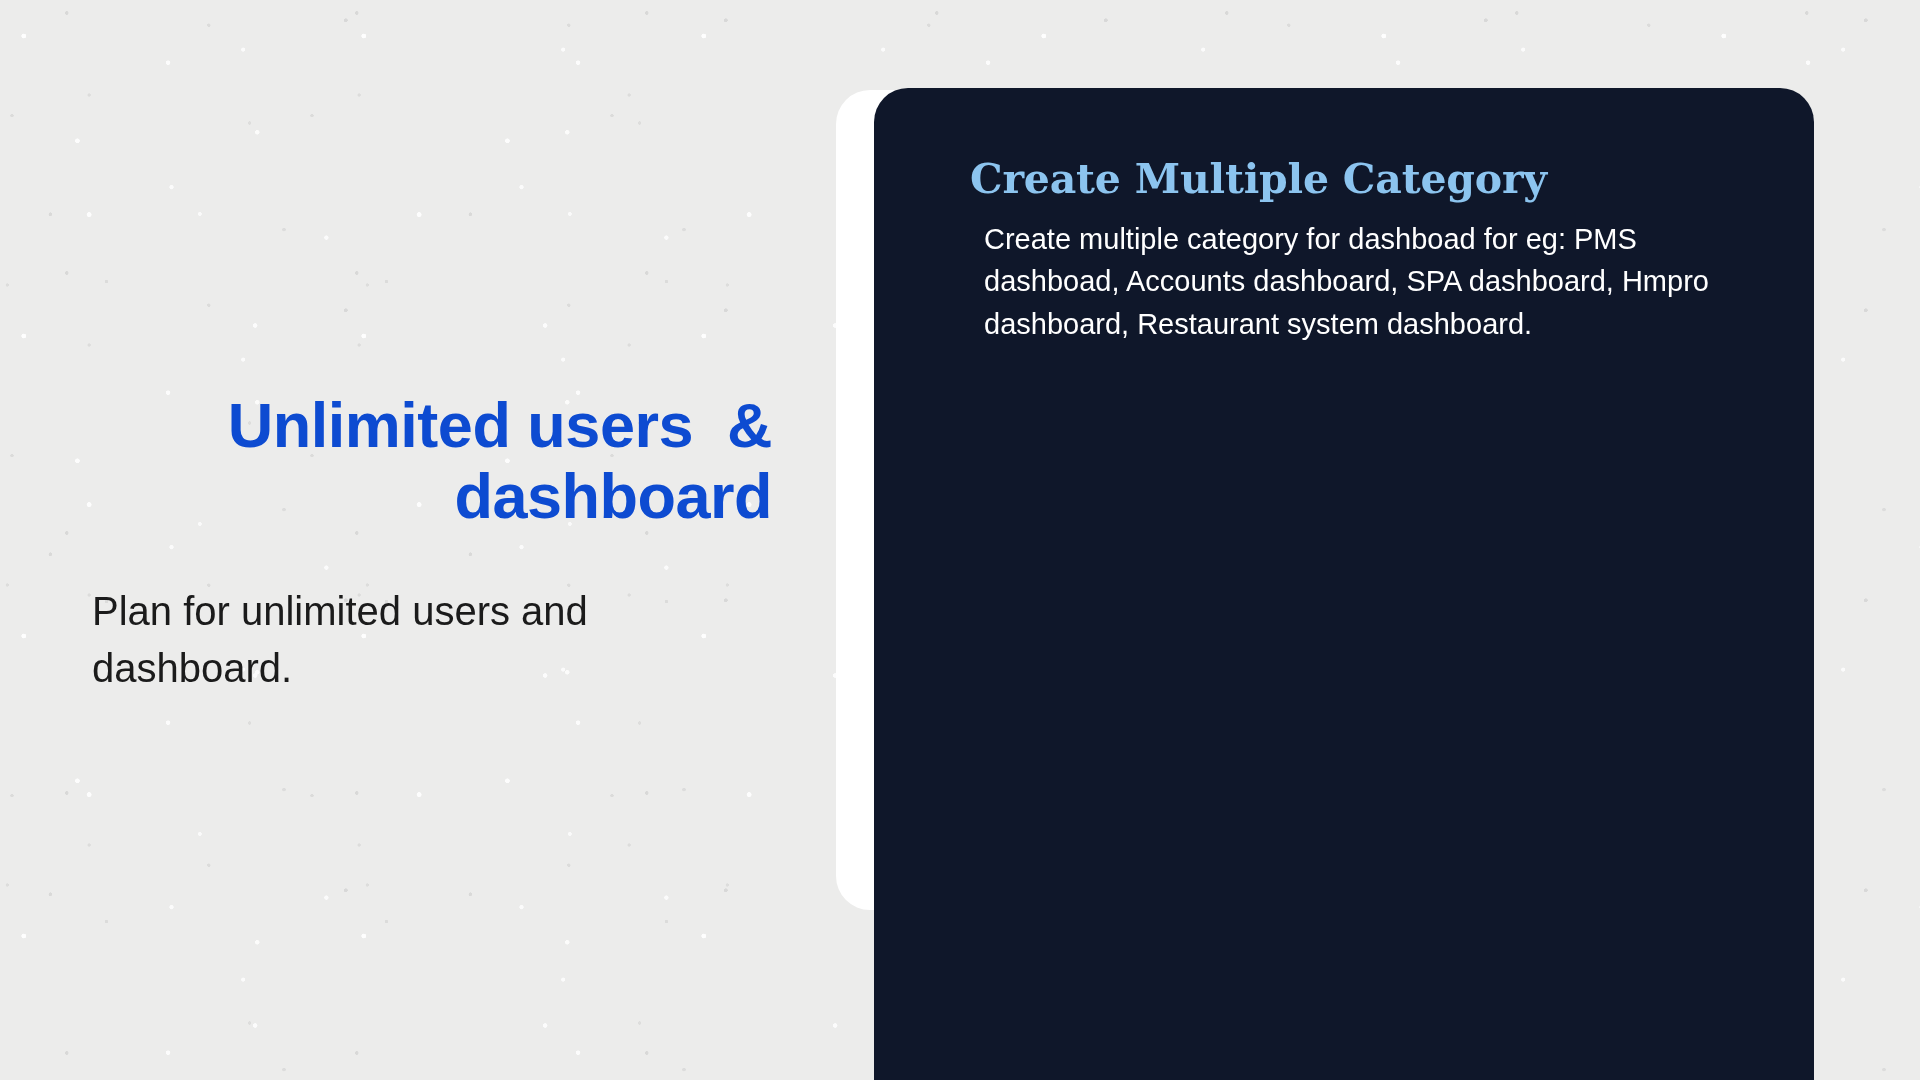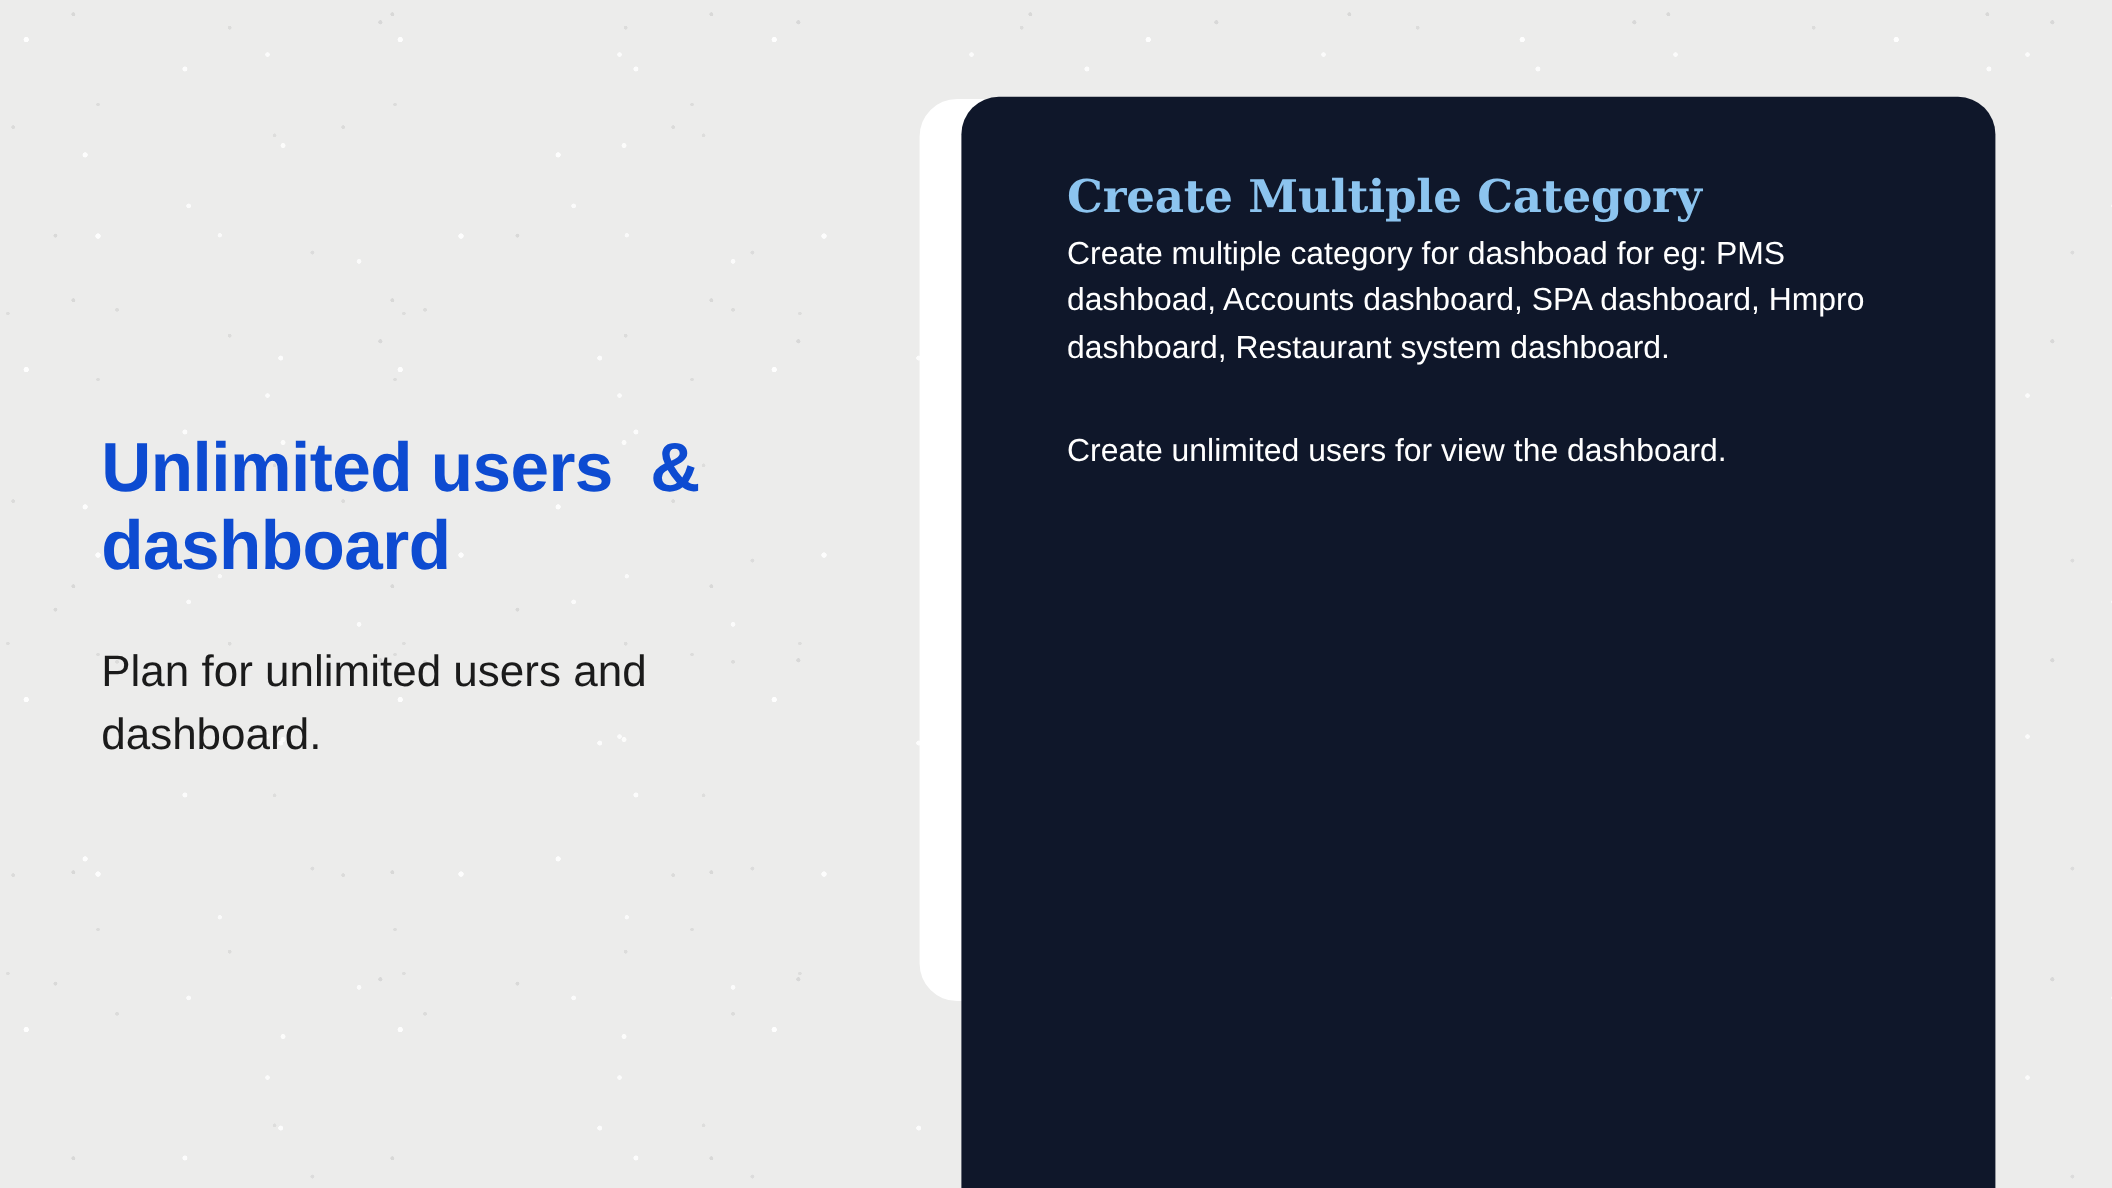--- a/index.html
+++ b/index.html
@@ -60,20 +60,21 @@
   }
   .page-title {
     margin: 0;
     color: #0d4bd1;
     font-family: "Liberation Sans", sans-serif;
     font-size: 63px;
     font-weight: 700;
     line-height: 1.12;
     letter-spacing: -0.5px;
     white-space: pre-wrap;
+    text-align: right;
   }
   .page-subtitle {
     margin: 0;
     padding-top: 52px;
     color: #1b1b1b;
     font-family: "Liberation Sans", sans-serif;
     font-size: 40px;
     font-weight: 400;
     line-height: 1.42;
     max-width: 520px;
@@ -116,21 +117,21 @@
   .feature-heading {
     margin: 0 0 6px 0;
     color: #8cc4ef;
     font-family: "DejaVu Serif", "Liberation Serif", serif;
     font-size: 41px;
     font-weight: 700;
     line-height: 1.22;
     letter-spacing: -0.2px;
   }
   .feature-body {
-    margin: 0;
+    margin: 14px;
     color: #ffffff;
     font-family: "Liberation Sans", sans-serif;
     font-size: 29px;
     font-weight: 400;
     line-height: 1.46;
     max-width: 740px;
   }
 </style>
 </head>
 <body>
@@ -149,17 +150,16 @@
 
   <div class="feature-card">
 
     <div class="feature-block">
       <h2 class="feature-heading">Create Multiple Category</h2>
       <p class="feature-body">Create multiple category for dashboad for eg: PMS dashboad, Accounts dashboard, SPA dashboard, Hmpro dashboard, Restaurant system dashboard.</p>
     </div>
 
 
     <div class="feature-block gap-large">
-      <p class="feature-body">Create unlimited users for view the dashboard.</p>
     </div>
 
   </div>
 </div>
 
 </body></html>

